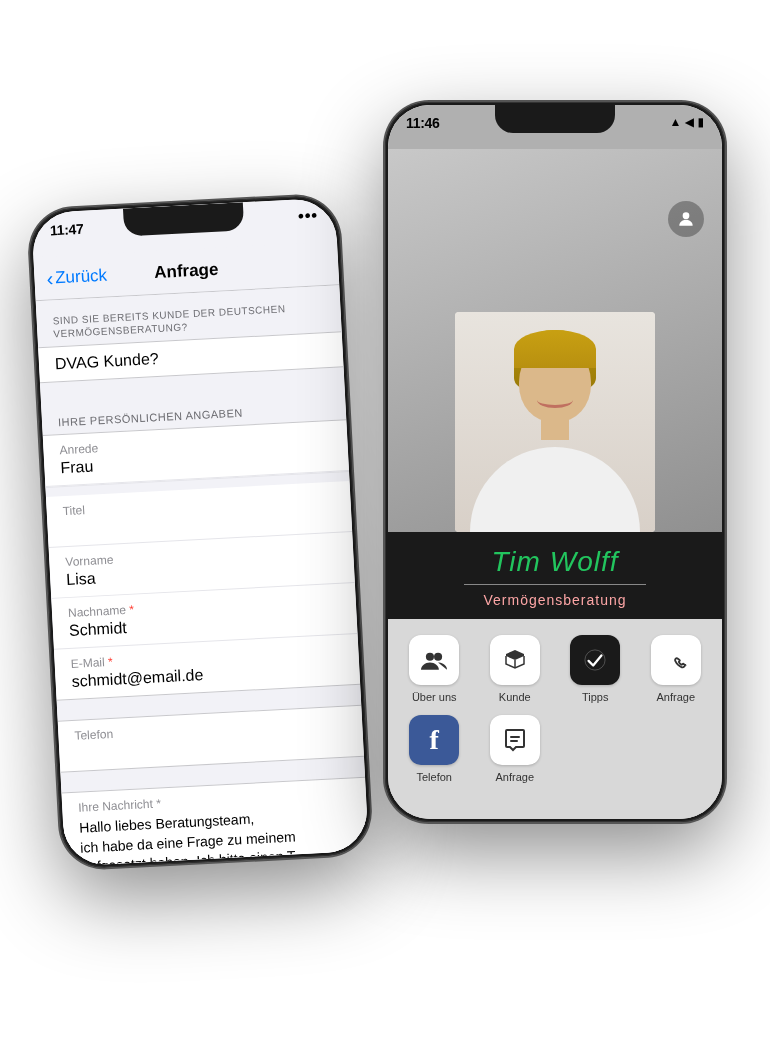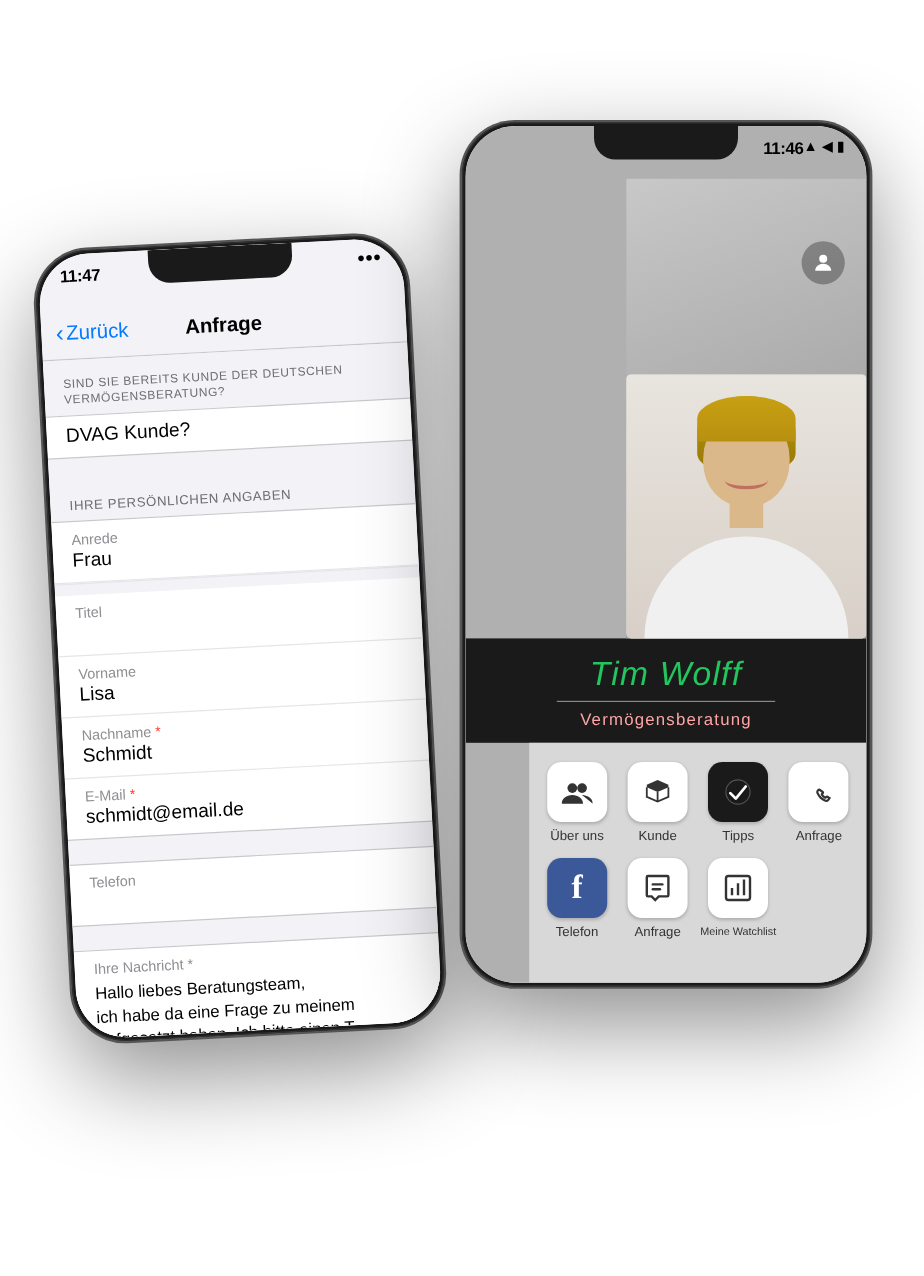--- a/index.html
+++ b/index.html
@@ -200,21 +200,20 @@
     .phone-front .status-time { color: #000; }
 
     .profile-screen {
       position: absolute;
       top: 0; left: 0; right: 0; bottom: 0;
       background: #b0b0b0;
       border-radius: 40px;
       overflow: hidden;
       display: flex;
       flex-direction: column;
-      align-items: flex-end;
     }
 
     .profile-header {
       flex: 1;
       background: linear-gradient(160deg, #c8c8c8 0%, #909090 100%);
       display: flex;
       flex-direction: column;
       align-items: center;
       justify-content: flex-end;
       padding-bottom: 0;
@@ -558,30 +557,19 @@
             <div class="action-icon">
               <svg width="24" height="24" viewBox="0 0 24 24" fill="none" stroke="#333" stroke-width="2" stroke-linecap="round">
                 <path d="M20 2H4a1 1 0 00-1 1v15a1 1 0 001 1h3l3 3 3-3h7a1 1 0 001-1V3a1 1 0 00-1-1z"></path>
                 <line x1="8" y1="9" x2="16" y2="9"></line>
                 <line x1="8" y1="13" x2="14" y2="13"></line>
               </svg>
             </div>
             <span class="action-label">Anfrage</span>
           </div>
 
-          <div class="action-item">
-            <div class="action-icon">
-              <svg width="24" height="24" viewBox="0 0 24 24" fill="none" stroke="#333" stroke-width="2">
-                <rect x="2" y="2" width="20" height="20" rx="2"></rect>
-                <line x1="7" y1="18" x2="7" y2="12"></line>
-                <line x1="12" y1="18" x2="12" y2="8"></line>
-                <line x1="17" y1="18" x2="17" y2="5"></line>
-              </svg>
-            </div>
-            <span class="action-label" style="font-size:9px;">Meine Watchlist</span>
-          </div>
 
         </div>
       </div>
     </div>
   </div>
 
 </div>
 
 </body></html>

